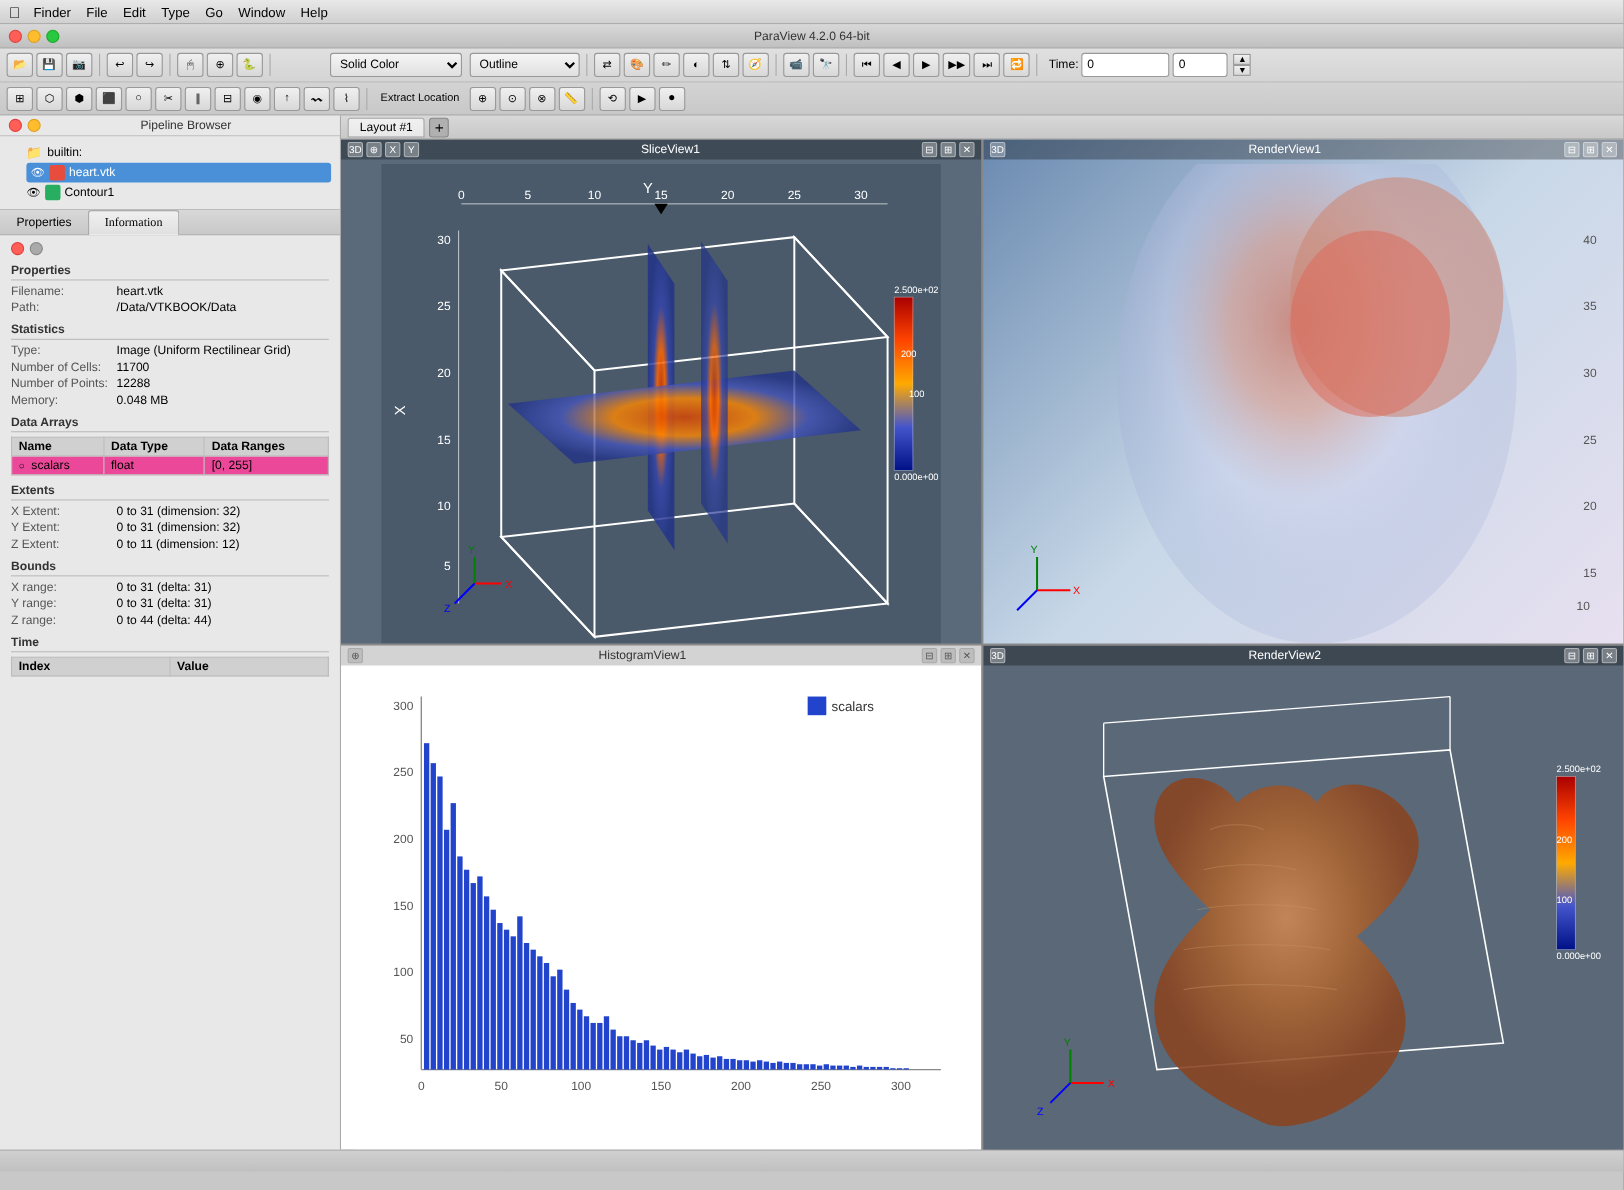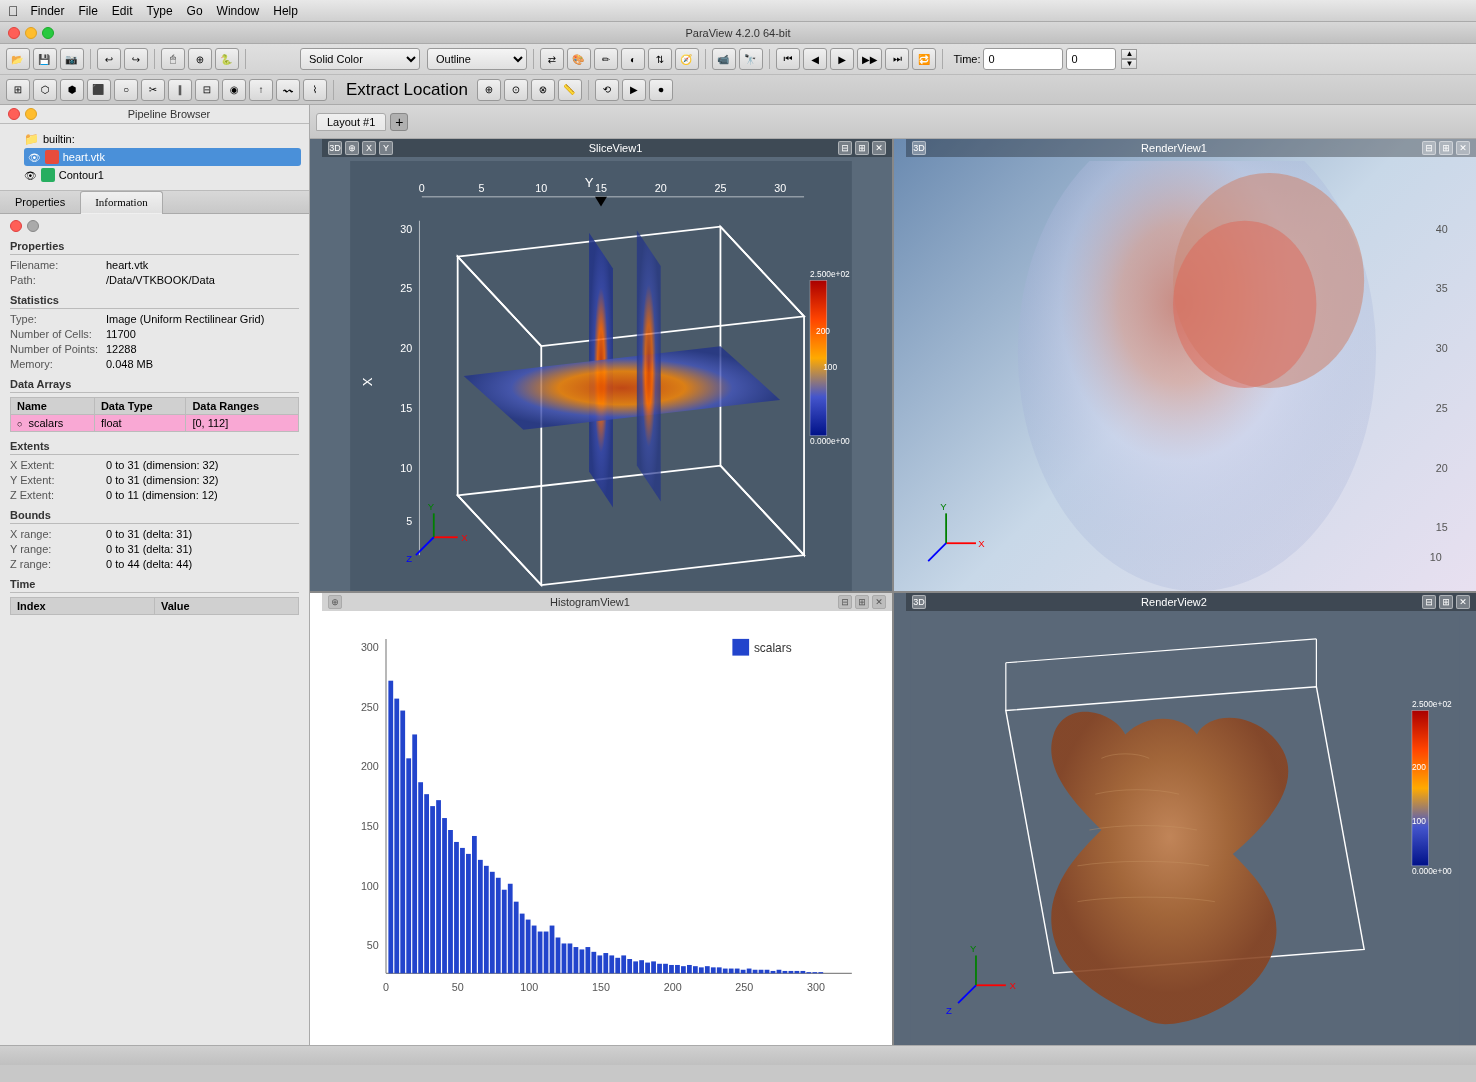--- a/index.html
+++ b/index.html
@@ -45,31 +45,31 @@
     .tab-bar { display: flex; background: linear-gradient(to bottom, #d8d8d8, #c8c8c8); border-bottom: 1px solid #aaa; }
     .tab { padding: 4px 14px; font-size: 11px; cursor: pointer; border: 1px solid transparent; }
     .tab.active { background: linear-gradient(to bottom, #f0f0f0, #e0e0e0); border-color: #aaa; border-bottom-color: transparent; border-radius: 3px 3px 0 0; margin-bottom: -1px; font-family: Liberation Serif, serif; }
     .info-panel { flex: 1; overflow-y: auto; background: #e8e8e8; padding: 6px 10px; font-size: 11px; }
     .info-section-title { font-weight: bold; font-size: 11px; margin: 8px 0 4px; color: #333; border-bottom: 1px solid #bbb; padding-bottom: 2px; }
     .info-row { display: flex; gap: 6px; margin: 3px 0; }
     .info-label { color: #555; min-width: 90px; font-weight: 500; }
     .info-value { color: #000; }
     .info-table { width: 100%; border-collapse: collapse; margin: 4px 0; font-size: 11px; }
     .info-table th { background: #d0d0d0; border: 1px solid #bbb; padding: 2px 6px; text-align: left; font-weight: bold; }
-    .info-table td { border: 1px solid #bbb; padding: 2px 6px; background: #f9a8d4; }
+    .info-table td { border: 1px solid #bbb; padding: 2px 6px; background: #ec4899; }
 
     
     .view-area { flex: 1; background: #a0a0a0; display: flex; flex-direction: column; }
-    .view-tabs-bar { background: linear-gradient(to bottom, #d8d8d8, #c8c8c8); border-bottom: 1px solid #aaa; display: flex; align-items: center; padding: 2px 6px; gap: 4px; height: 34px; }
+    .view-tabs-bar { background: linear-gradient(to bottom, #d8d8d8, #c8c8c8); border-bottom: 1px solid #aaa; display: flex; align-items: center; padding: 2px 6px; gap: 4px; height: 22px; }
     .view-tab { background: linear-gradient(to bottom, #e8e8e8, #d0d0d0); border: 1px solid #aaa; border-radius: 3px 3px 0 0; padding: 2px 10px; font-size: 11px; cursor: pointer; }
     .view-tab.active { background: linear-gradient(to bottom, #f0f0f0, #e8e8e8); }
     .view-tab-add { width: 18px; height: 18px; background: #b0b0b0; border: 1px solid #888; border-radius: 3px; display: flex; align-items: center; justify-content: center; font-size: 14px; cursor: pointer; }
     .view-grid { flex: 1; display: grid; grid-template-columns: 1fr 1fr; grid-template-rows: 1fr 1fr; gap: 2px; background: #888; }
     .view-pane { background: #5a6a7a; position: relative; overflow: hidden; }
-    .view-pane-header { background: rgba(0,0,0,0.3); display: flex; align-items: center; justify-content: space-between; padding: 2px 6px; position: absolute; top: 0; left: 12px; right: 0; z-index: 10; }
+    .view-pane-header { background: rgba(0,0,0,0.3); display: flex; align-items: center; justify-content: space-between; padding: 2px 6px; position: absolute; top: 0; left: 0; right: 0; z-index: 10; }
     .view-pane-title { color: white; font-size: 11px; }
     .view-pane-controls { display: flex; gap: 3px; }
     .view-pane-btn { width: 14px; height: 14px; background: rgba(255,255,255,0.3); border: 1px solid rgba(255,255,255,0.4); border-radius: 2px; cursor: pointer; font-size: 9px; color: white; display: flex; align-items: center; justify-content: center; }
 
     
     .slice-view-content { position: absolute; top: 22px; left: 0; right: 0; bottom: 0; }
     .render-view-content { position: absolute; top: 22px; left: 0; right: 0; bottom: 0; }
     .histogram-content { position: absolute; top: 22px; left: 0; right: 0; bottom: 0; }
 
     
@@ -154,21 +154,21 @@
     <button class="toolbar-btn">⬛</button>
     <button class="toolbar-btn">○</button>
     <button class="toolbar-btn">✂</button>
     <button class="toolbar-btn">∥</button>
     <button class="toolbar-btn">⊟</button>
     <button class="toolbar-btn">◉</button>
     <button class="toolbar-btn">↑</button>
     <button class="toolbar-btn">〰</button>
     <button class="toolbar-btn">⌇</button>
     <div class="toolbar-separator"></div>
-    <span style="font-size:17px; padding: 0 6px; text-align: center;">Extract Location</span>
+    <span style="font-size:10px; padding: 0 6px; text-align: center;">Extract Location</span>
     <button class="toolbar-btn">⊕</button>
     <button class="toolbar-btn">⊙</button>
     <button class="toolbar-btn">⊗</button>
     <button class="toolbar-btn">📏</button>
     <div class="toolbar-separator"></div>
     <button class="toolbar-btn">⟲</button>
     <button class="toolbar-btn">▶</button>
     <button class="toolbar-btn">⏺</button>
   </div>
 </div>
@@ -251,21 +251,21 @@
             <th>Data Ranges</th>
           </tr>
         </thead>
         <tbody>
           <tr>
             <td>
               <span style="font-size:9px; margin-right:3px;">○</span>
               <span>scalars</span>
             </td>
             <td>float</td>
-            <td>[0, 112]</td>
+            <td>[0, 255]</td>
           </tr>
         </tbody>
       </table>
 
       <div class="info-section-title">Extents</div>
       <div class="info-row">
         <span class="info-label">X Extent:</span>
         <span class="info-value">0 to 31 (dimension: 32)</span>
       </div>
       <div class="info-row">

